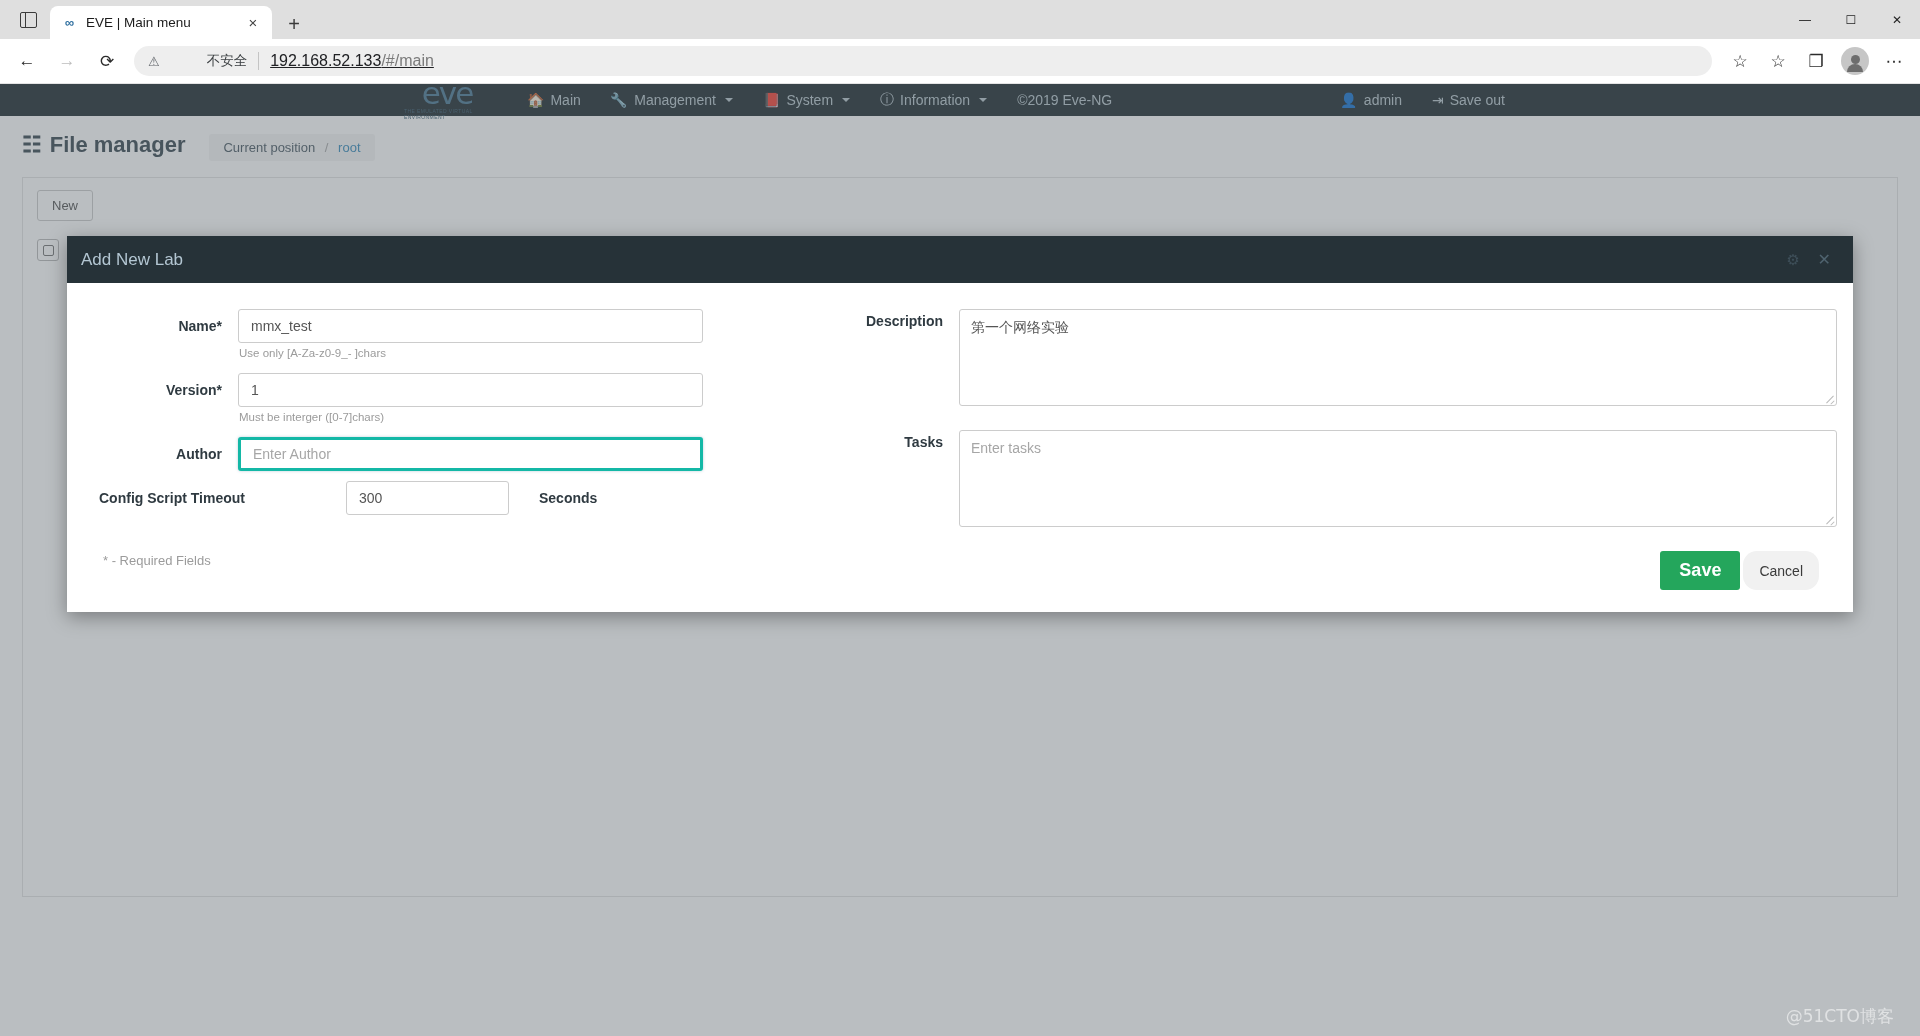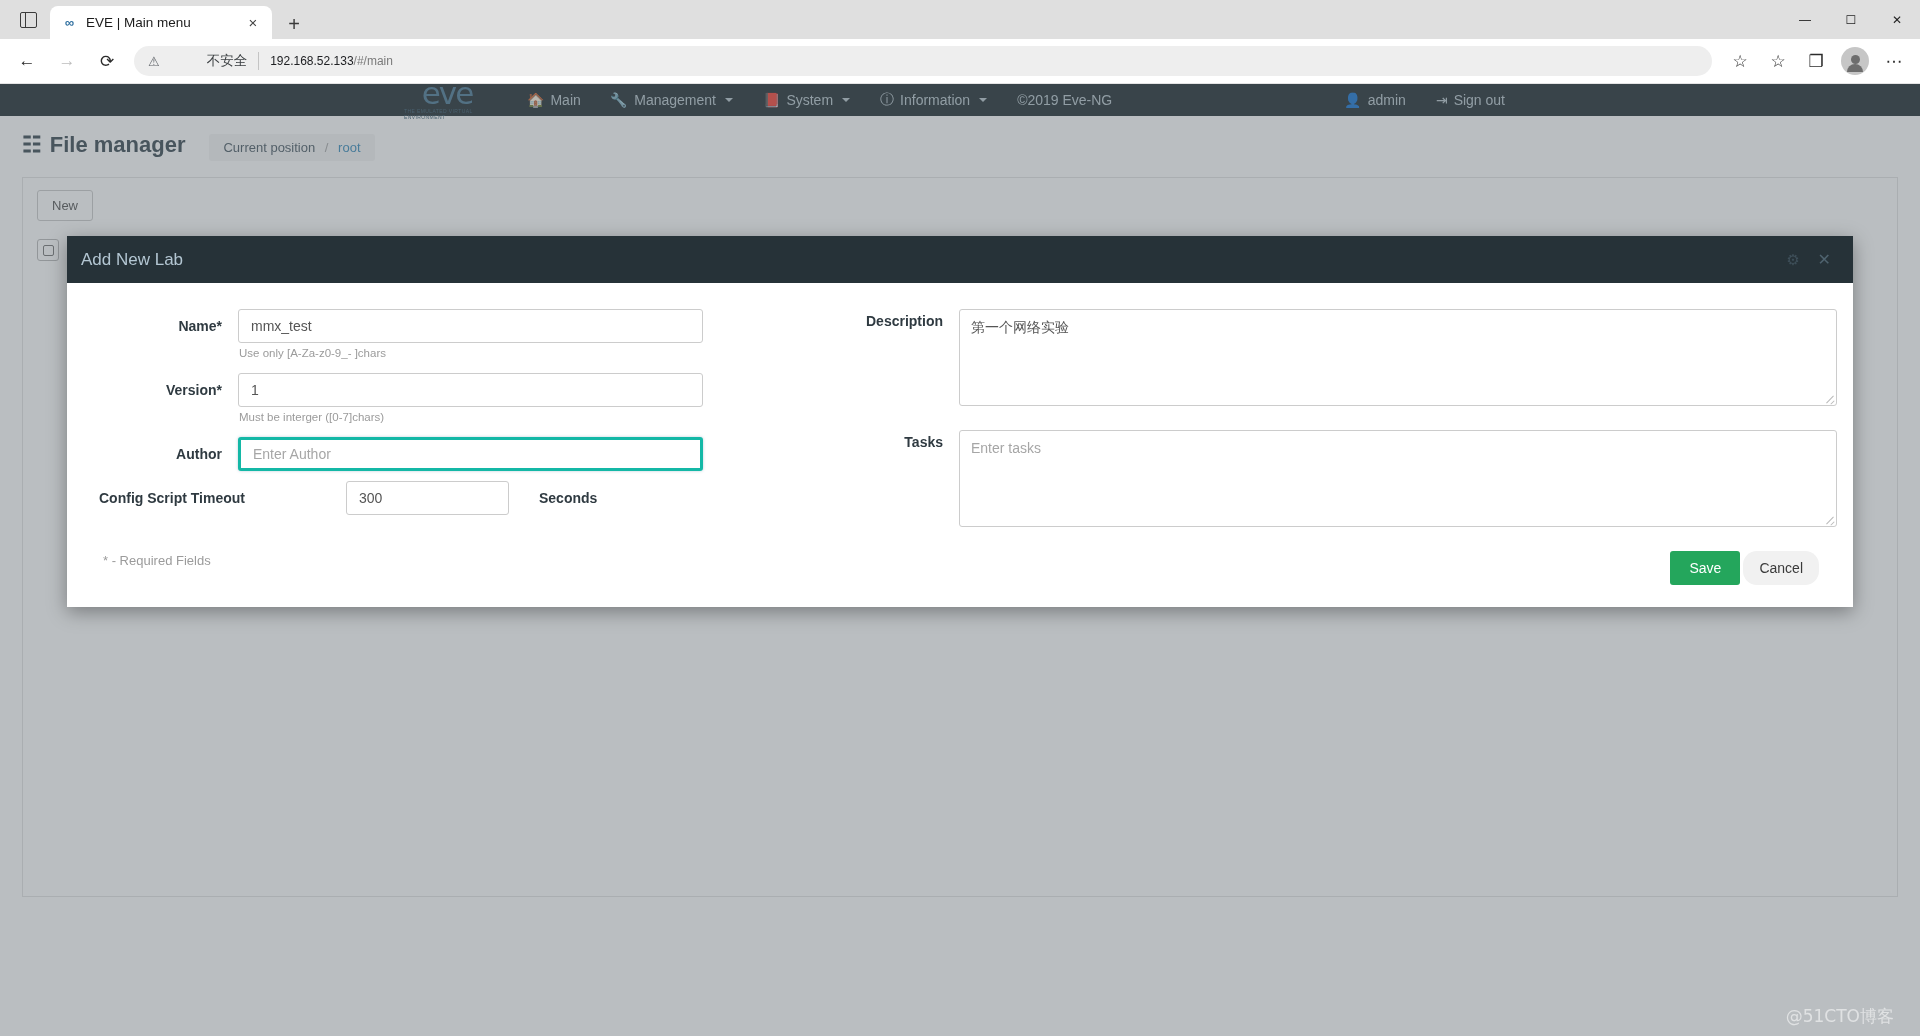--- a/index.html
+++ b/index.html
@@ -57,21 +57,21 @@
      color:#2b2b2b; border-radius: 4px; font-size: 17px; }
   .tb-btn.disabled { color: #bdbdbd; }
   .omnibox {
     flex: 1; height: 30px; background: #eeeeee; border-radius: 15px;
     display: flex; align-items: center; padding: 0 14px; margin: 0 8px 0 6px;
     font-size: 14px; color: #333; gap: 7px;
   }
   .omnibox .warn-ico { color:#5f6368; font-size: 13px; display:flex; align-items:center; }
   .omnibox .notsecure { color: #3c4043; font-size: 13.5px; margin-left: 40px; }
   .omnibox .divider { width:1px; height:18px; background:#c4c4c4; margin: 0 4px; }
-  .omnibox .url { color:#202124; font-size: 12px; }
+  .omnibox .url { color:#202124; font-size: 16px; text-decoration: underline; }
   .omnibox .url .dim { color:#7a7a7a; }
   .tb-right { display:flex; align-items:center; gap: 2px; }
   .tb-right .tb-btn { width: 36px; }
   .avatar-btn { width: 28px; height:28px; border-radius:50%; background:#c6c6c6; display:flex;
     align-items:center; justify-content:center; margin: 0 5px; }
   .avatar-btn .head { width: 9px; height:9px; border-radius:50%; background:#6d6d6d; position:relative; top:-2px;}
   .avatar-btn .body { width: 16px; height:8px; border-radius: 8px 8px 0 0; background:#6d6d6d;
      position:absolute; margin-top: 14px;}
 
   
@@ -176,21 +176,21 @@
   .ta-grip { position:absolute; right:3px; bottom:3px; width:9px; height:9px; pointer-events:none;}
   .ta-grip:before, .ta-grip:after {
     content:""; position:absolute; background:#b9b9b9; height:1px; transform: rotate(-45deg);
   }
   .ta-grip:before { width: 10px; right: -1px; bottom: 3px; }
   .ta-grip:after  { width: 5px;  right: -1px; bottom: 0px; }
 
   .btn-row { display:flex; justify-content:flex-end; gap: 3px; padding-right: 18px; margin-top: 6px;}
   .btn-save {
     background:#24a65c; color:#fff; border:none; border-radius:3px;
-    font-size: 14px; padding: 9px 19px; font-weight:400;
+    font-size: 18px; padding: 9px 19px; font-weight:700;
     font-family:"Liberation Sans", sans-serif;
   }
   .btn-cancel {
     background:#f1f1f1; color:#3b3b3b; border:none; border-radius:14px;
     font-size: 14px; padding: 9px 16px;
     font-family:"Liberation Sans", sans-serif;
   }
 
   .watermark {
     position:absolute; right: 26px; bottom: 8px; z-index: 70;
@@ -271,21 +271,21 @@
         </div>
         <div class="nav-copy">©2019 Eve-NG</div>
       </div>
       <div class="nav-right">
         <div class="nav-item">
           <span>👤</span>
           <span>admin</span>
         </div>
         <div class="nav-item">
           <span>⇥</span>
-          <span>Sign out</span>
+          <span>Save out</span>
         </div>
       </div>
     </div>
 
     <div class="content">
       <div class="page-head">
         <div class="page-title">
           <span>☷</span>
           <span>File manager</span>
         </div>

